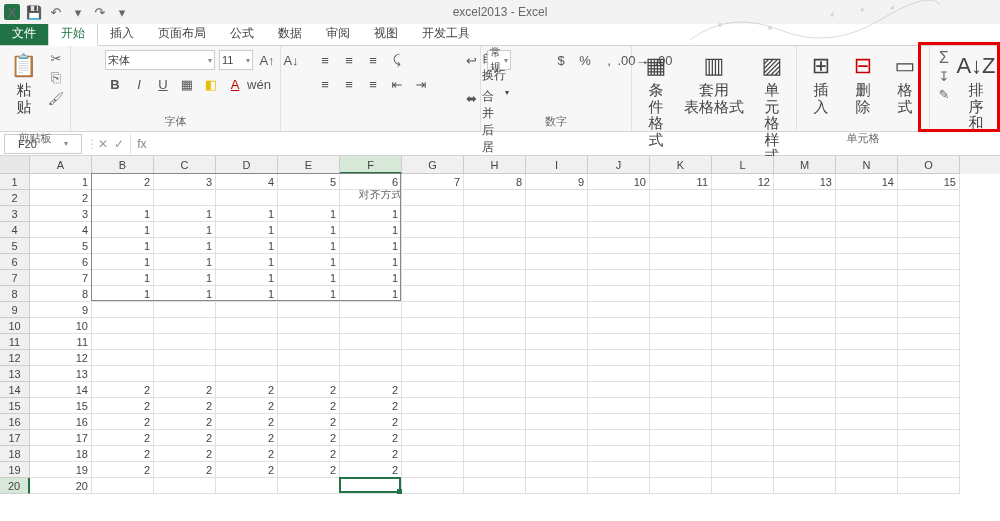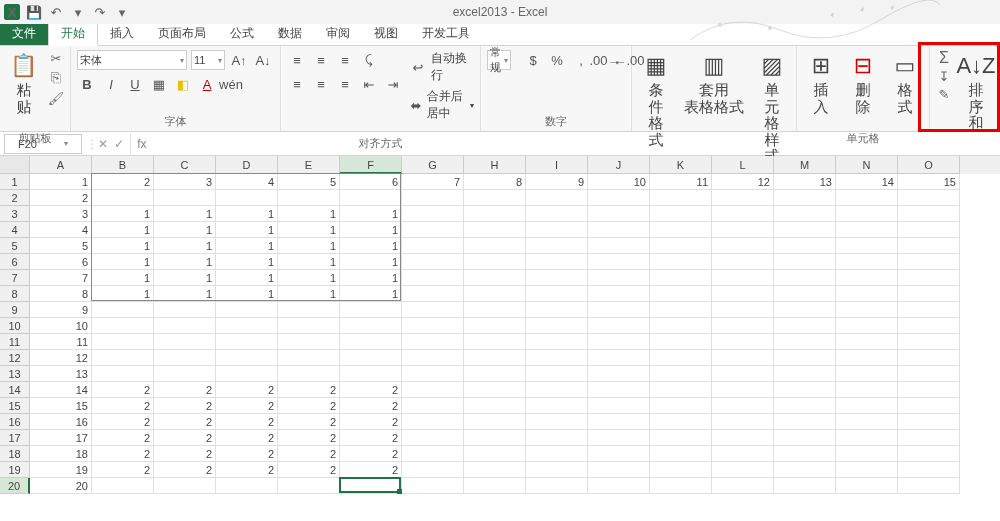--- a/index.html
+++ b/index.html
@@ -25,21 +25,21 @@
 
 .ribbon { height: 86px; background: #f7f7f7; border-bottom: 1px solid #d4d4d4; display: flex; position: relative; }
 .group { border-right: 1px solid #e0e0e0; padding: 4px 6px 0 6px; display: flex; flex-direction: column; justify-content: space-between; }
 .group-content { display: flex; align-items: flex-start; gap: 6px; flex: 1; }
 .group-label { text-align: center; font-size: 11px; color: #666; padding: 2px 0; margin-top: 12px; }
 .btn-lg { display: flex; flex-direction: column; align-items: center; gap: 2px; padding: 2px 4px; cursor: pointer; }
 .btn-lg .icon { width: 28px; height: 28px; display: flex; align-items: center; justify-content: center; font-size: 22px; }
 .btn-lg .lbl { font-size: 15px; text-align: center; line-height: 1.1; }
 .mini-col { display: flex; flex-direction: column; gap: 4px; }
 .mini-col span { width: 16px; height: 16px; font-size: 13px; color: #666; cursor: pointer; display: inline-flex; align-items: center; justify-content: center; }
-.ctrl-row { display: flex; align-items: center; gap: 4px; }
+.ctrl-row { display: flex; align-items: flex-start; gap: 4px; margin-left: 28px; }
 .ctrl-row > * { cursor: pointer; }
 select, .faux-select { height: 20px; font-size: 11px; border: 1px solid #ccc; background: #fff; padding: 0 2px; }
 .faux-select { display: inline-flex; align-items: center; justify-content: space-between; }
 .faux-select::after { content: "▾"; font-size: 8px; color: #888; margin-left: 3px; }
 .sm-btn { width: 20px; height: 20px; display: inline-flex; align-items: center; justify-content: center; border: 1px solid transparent; font-size: 13px; color: #555; }
 .red-highlight { position: absolute; top: -4px; right: 0; width: 82px; height: 90px; border: 3px solid #e60000; pointer-events: none; }
 
 
 .formula-bar { height: 24px; display: flex; align-items: center; border-bottom: 1px solid #d4d4d4; background: #fff; }
 .name-box { width: 78px; height: 20px; border: 1px solid #ccc; margin: 0 4px; padding: 0 13px; display: flex; align-items: center; justify-content: space-between; font-size: 11px; }

